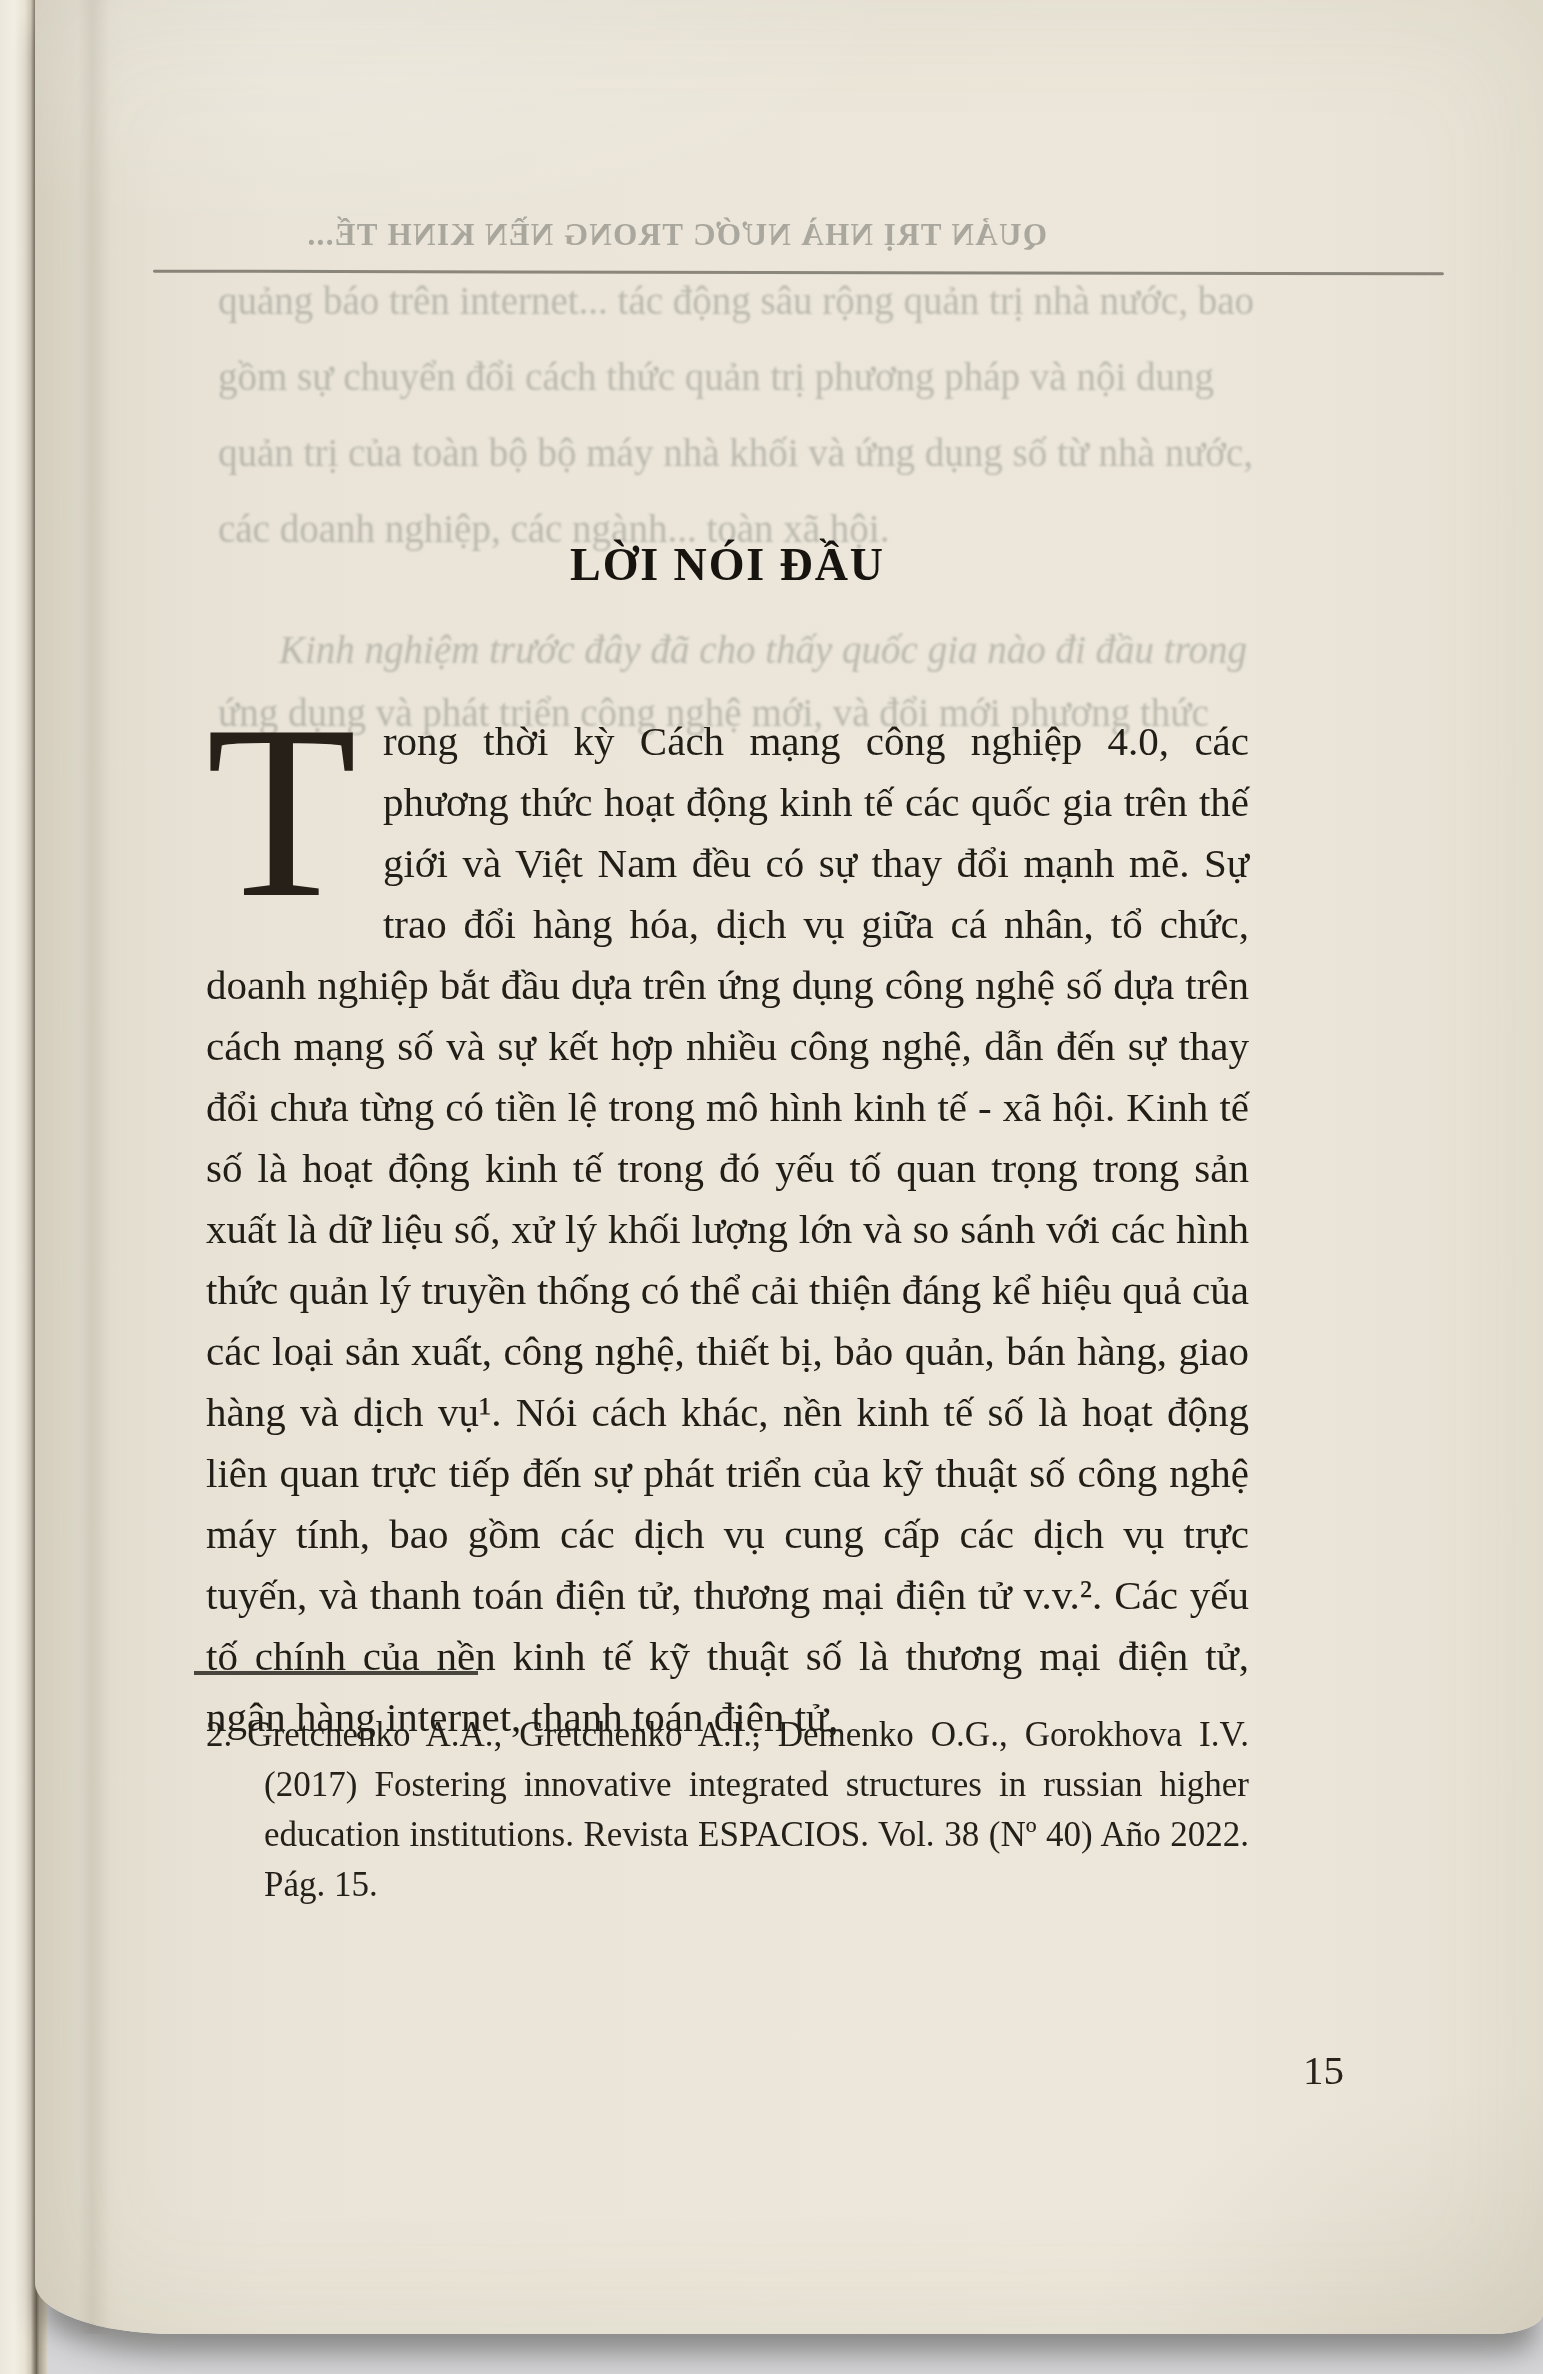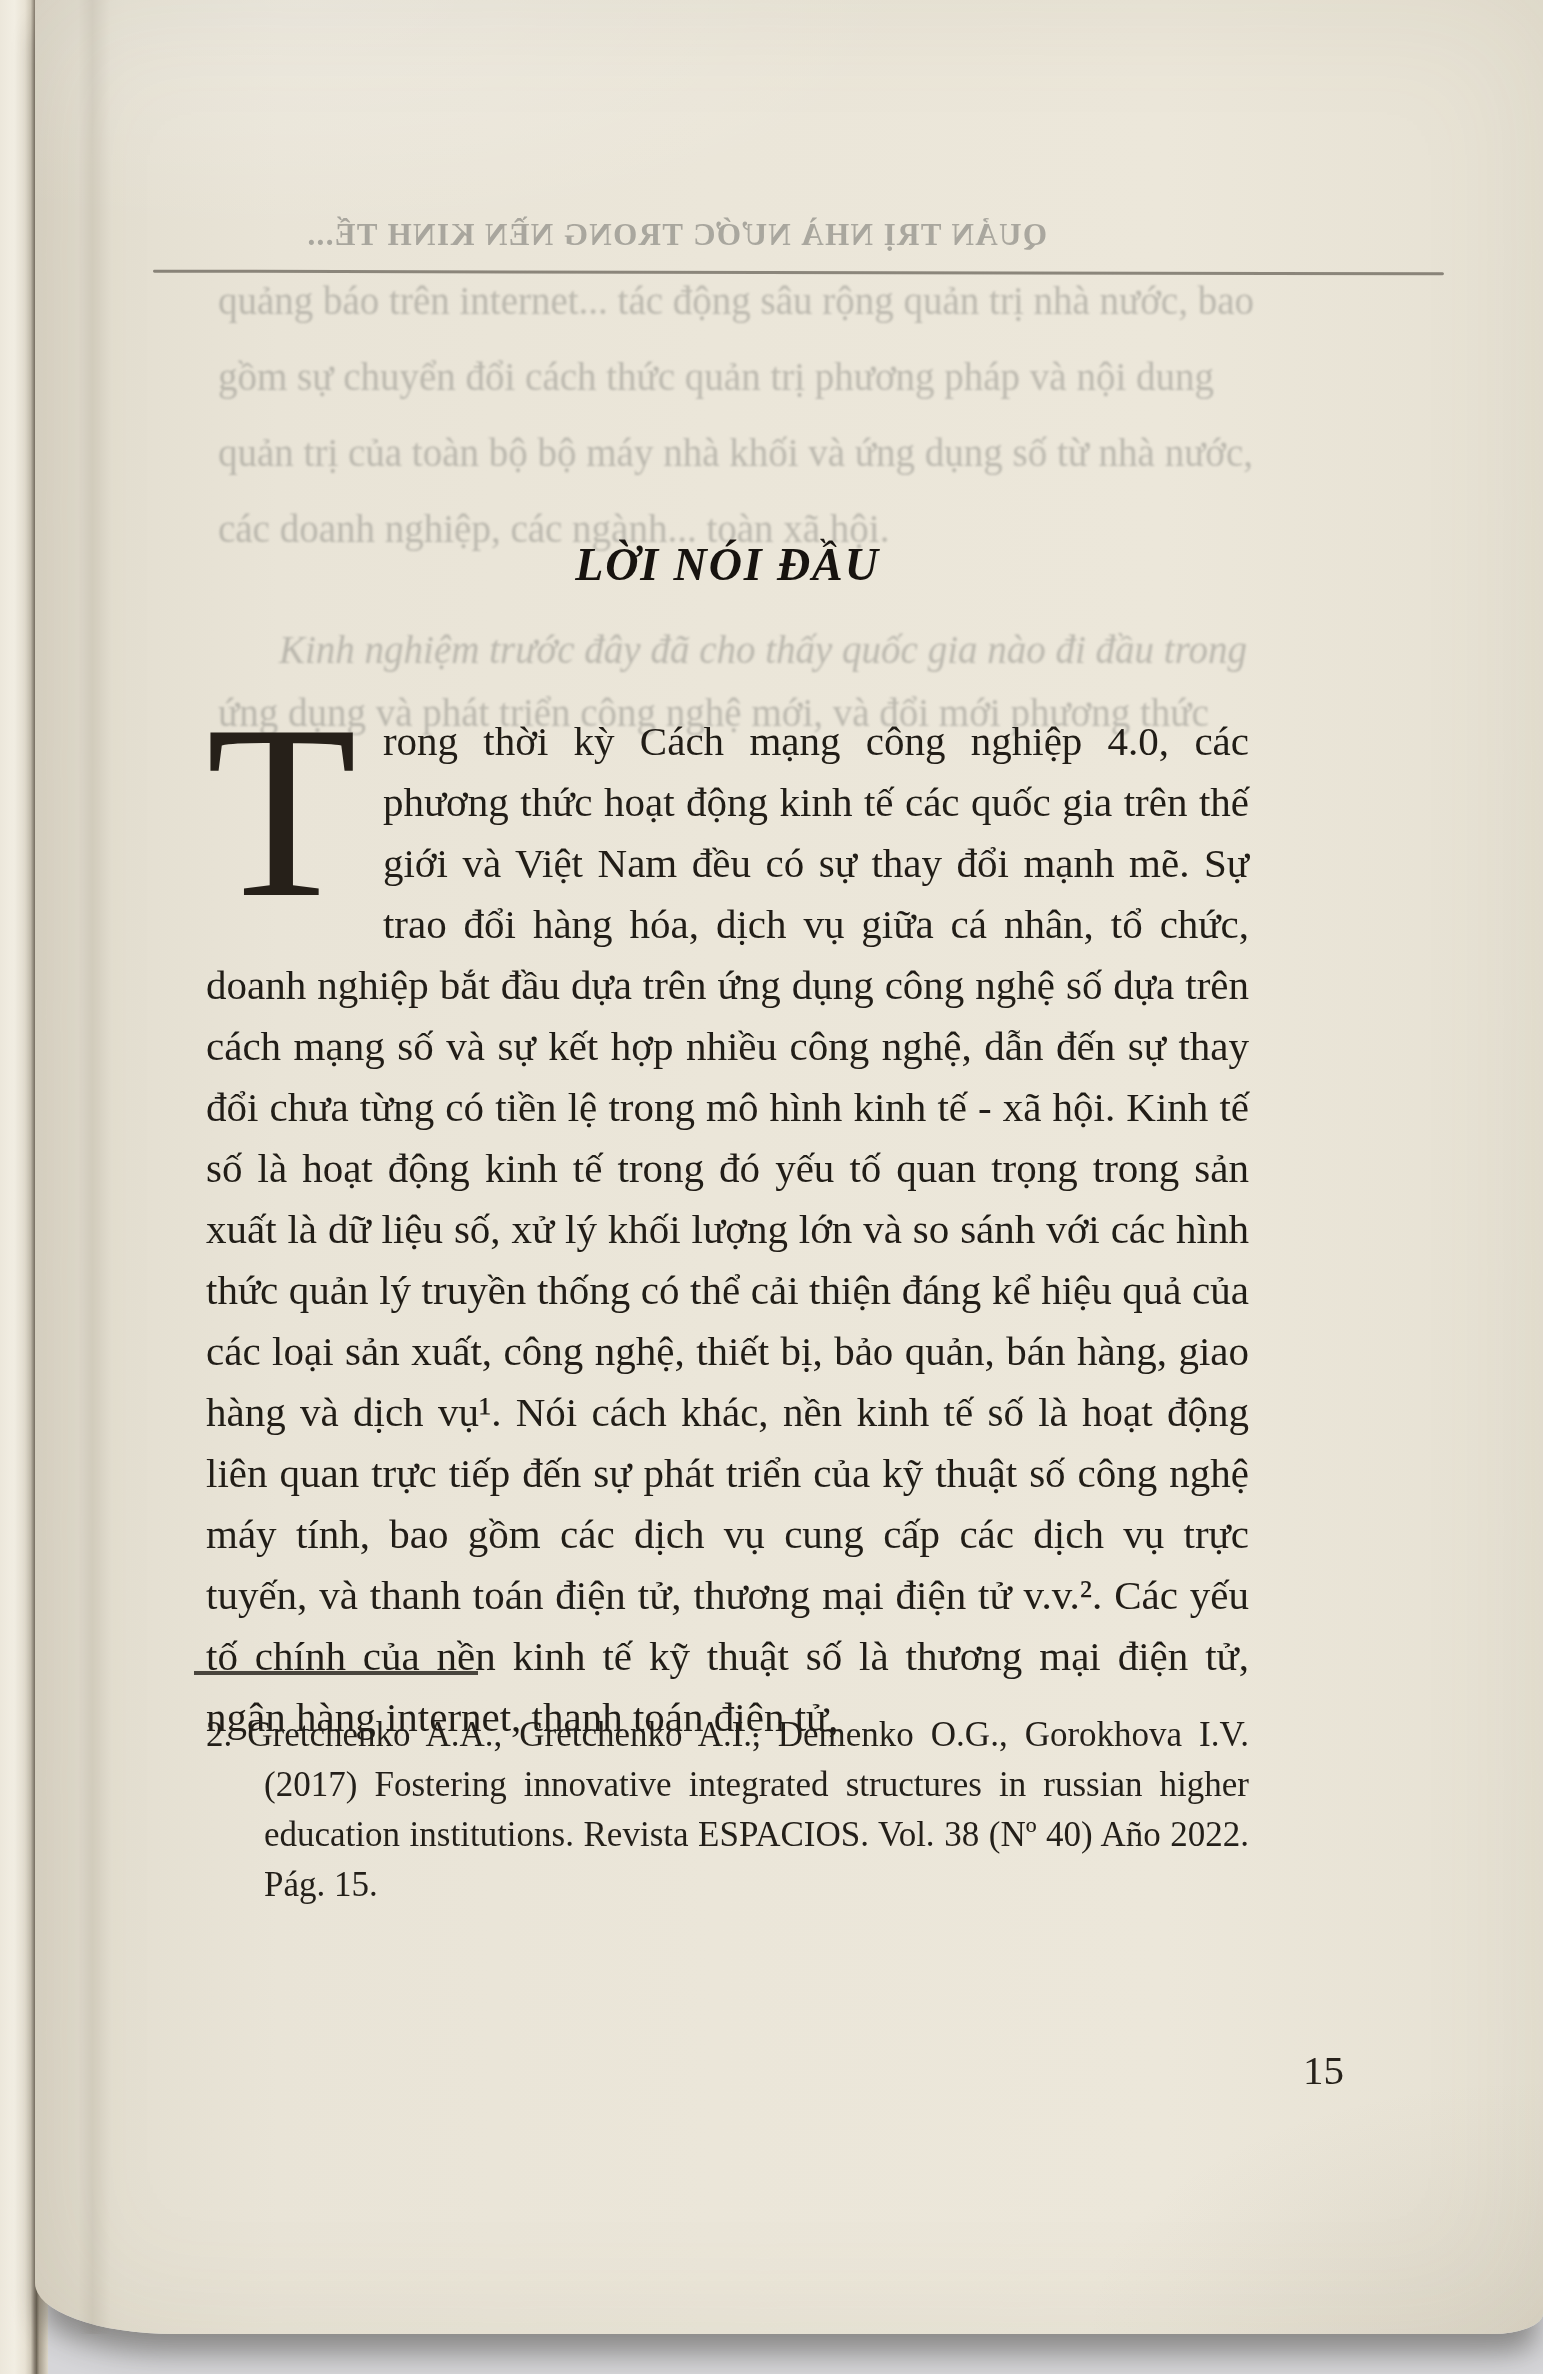--- a/index.html
+++ b/index.html
@@ -101,21 +101,20 @@
   
   .chapter-title {
     position: absolute;
     left: 206px; top: 538px;
     width: 1043px;
     text-align: center;
     font-size: 46px;
     font-weight: bold;
     letter-spacing: 1.9px;
     color: #17130f;
-    font-style: italic;
   }
   
   .body-para {
     position: absolute;
     left: 206px; top: 711px;
     width: 1043px;
     font-size: 41px;
     line-height: 61px;
     text-align: justify;
     color: #211d17;

